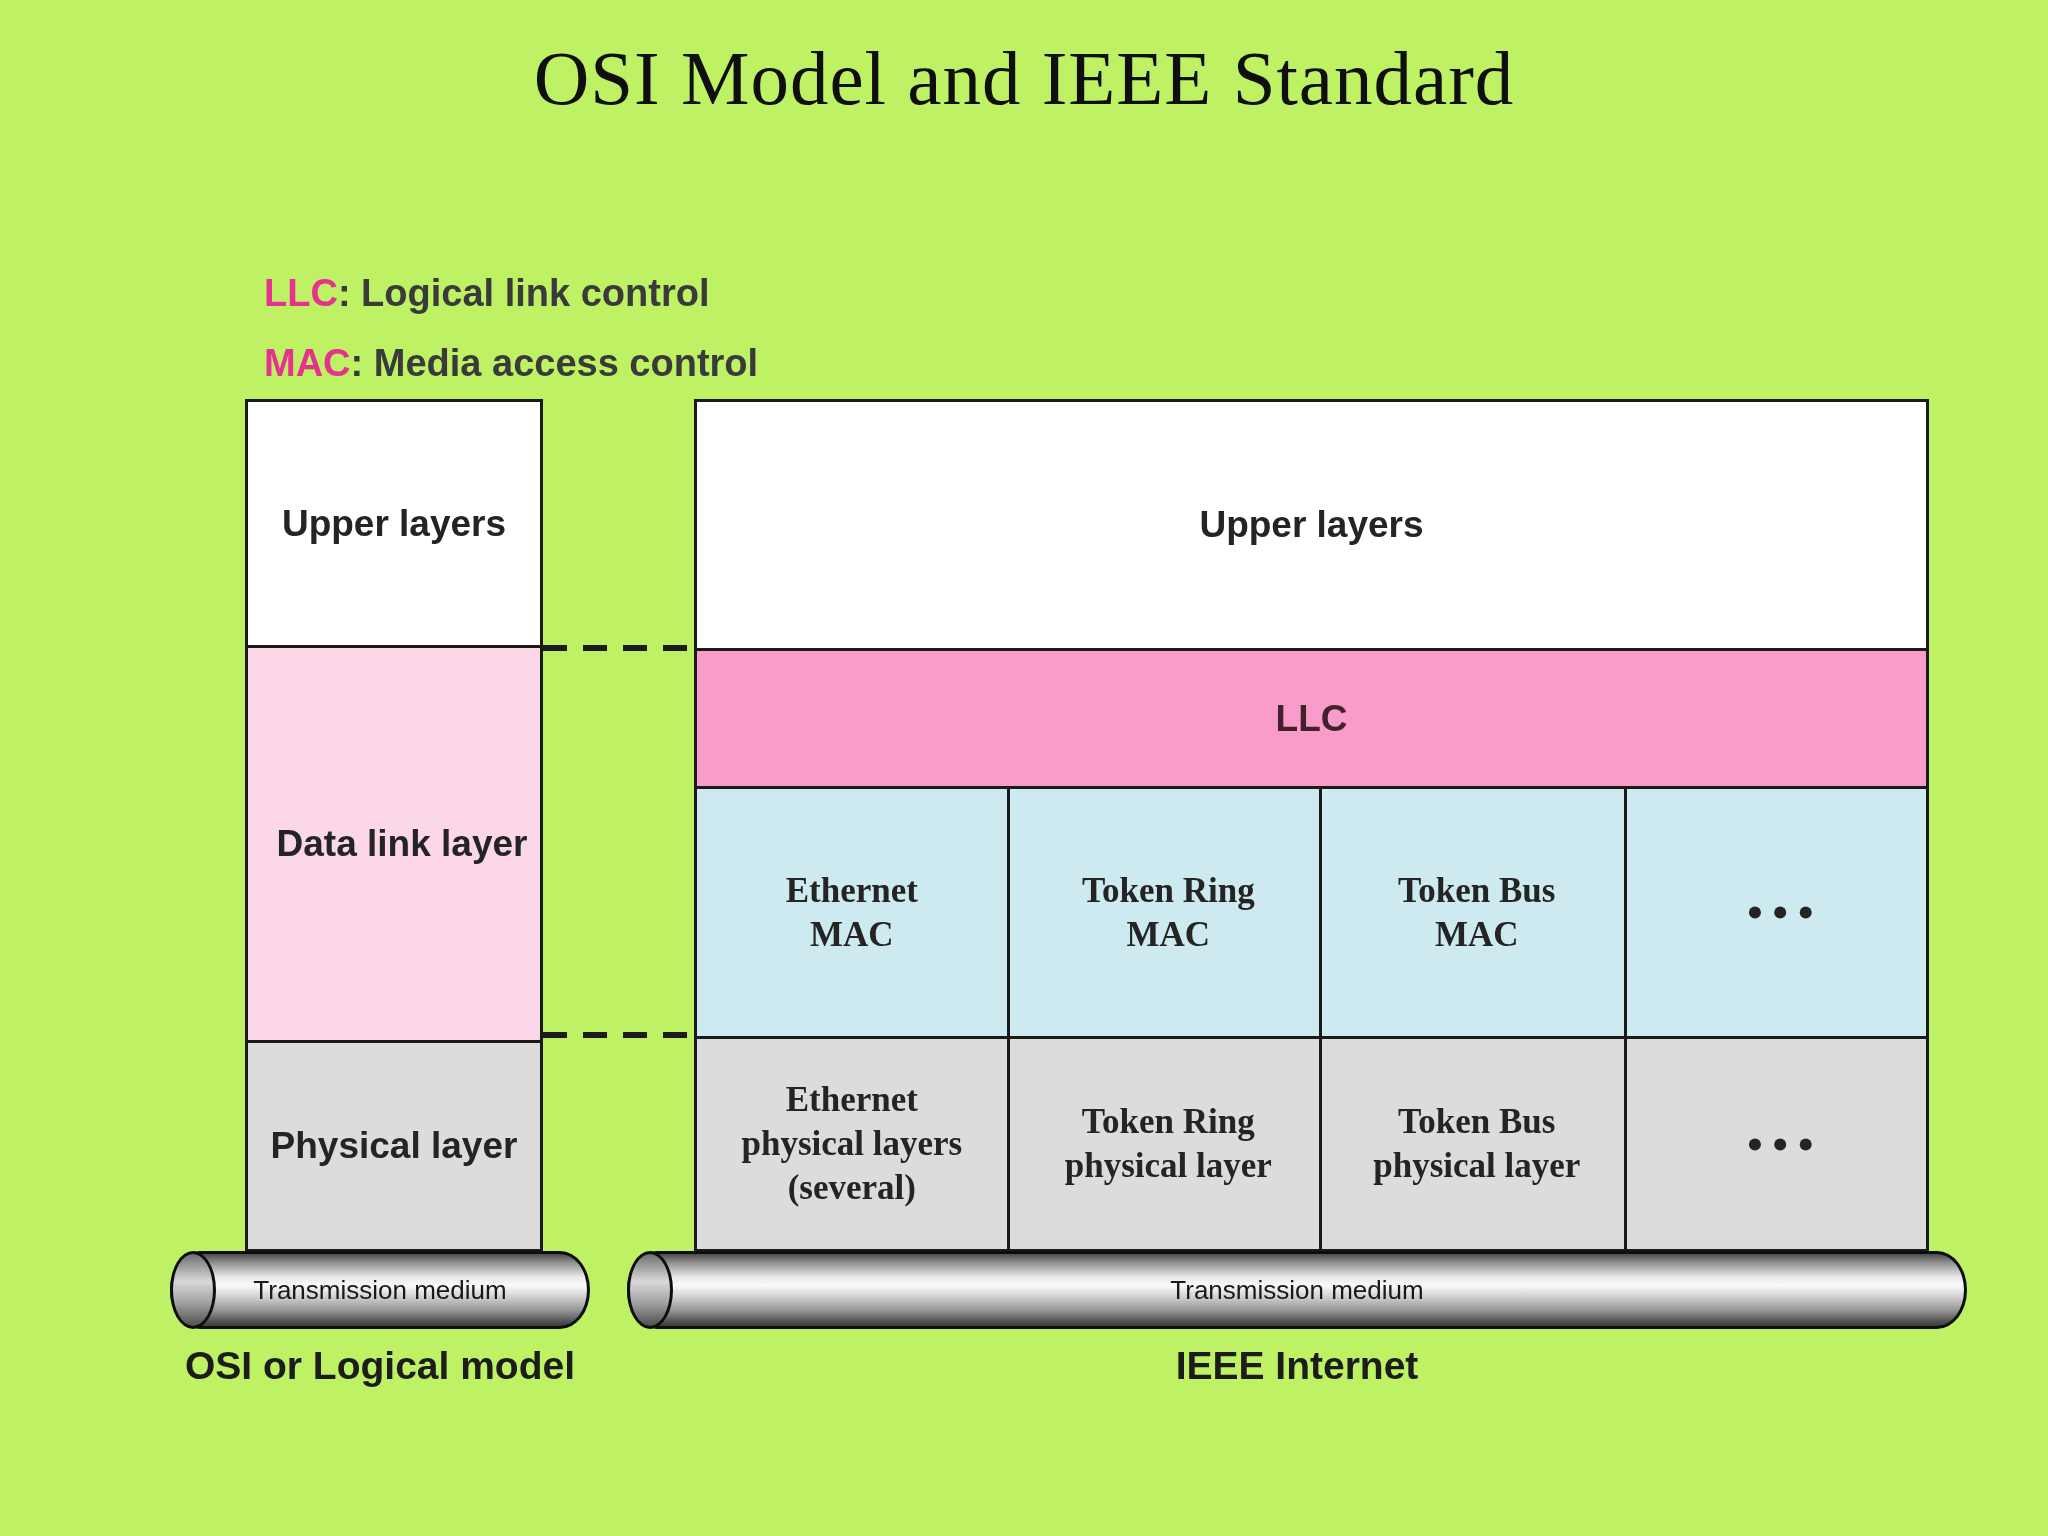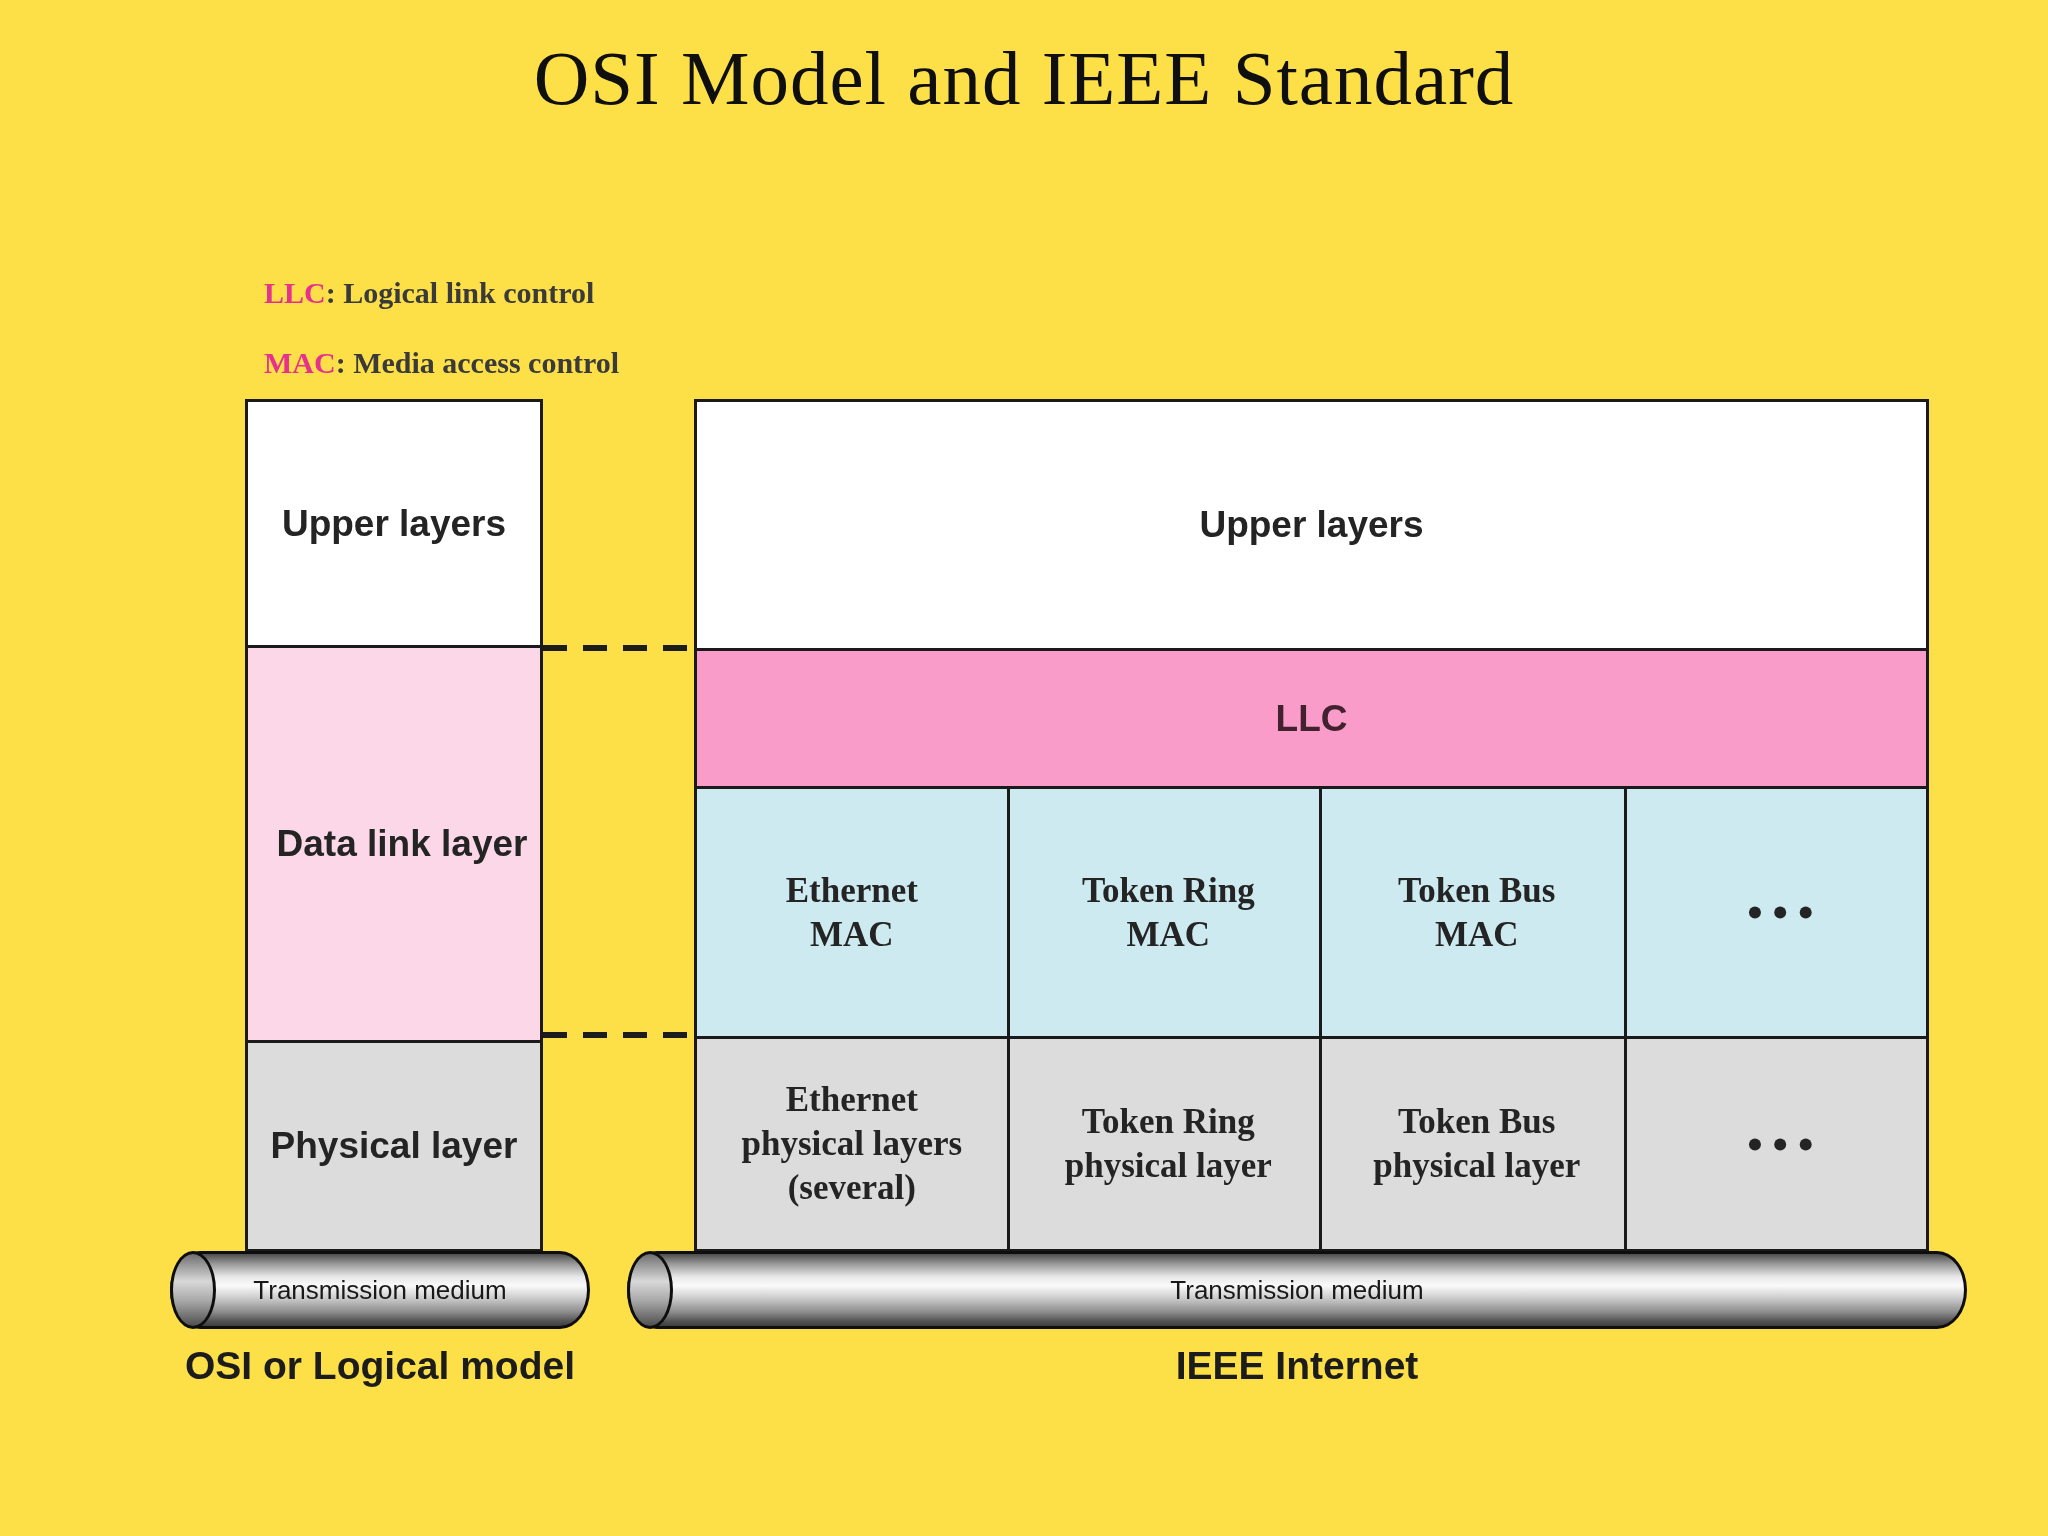--- a/index.html
+++ b/index.html
@@ -1,20 +1,20 @@
 <!DOCTYPE html>
 <html style="--accent-pink: #e6318e; --llc-band: #f99cca; --datalink-pink: #fbd7e8; --mac-blue: #cdeaf0; --phys-gray: #dcdcdc;"><head>
 <meta charset="utf-8">
 <style>
   html, body { margin: 0; padding: 0; background: #ffffff; }
   .stage {
     position: relative;
     width: 2048px;
     height: 1536px;
-    background: #fde047;
+    background: #bef264;
     overflow: hidden;
     font-family: "Liberation Sans", sans-serif;
     color: #242424;
   }
 
   
   .title {
     position: absolute;
     left: 0; right: 0; top: 34px;
     text-align: center;
@@ -22,24 +22,23 @@
     font-size: 77px;
     font-weight: 400;
     color: #0f0f0f;
     letter-spacing: 1px;
   }
 
   
   .legend {
     position: absolute;
     left: 264px; top: 258px;
-    font-size: 30px;
+    font-size: 38px;
     font-weight: 600;
     color: #3a3a3a;
-    font-family: Liberation Serif, serif;
   }
   .legend-line { height: 70px; line-height: 70px; white-space: nowrap; }
   .legend-abbr { color: var(--accent-pink, #e6318e); }
 
   
   .layerbox {
     position: absolute;
     border: 3px solid #1a1a1a;
     box-sizing: border-box;
     background: #ffffff;

